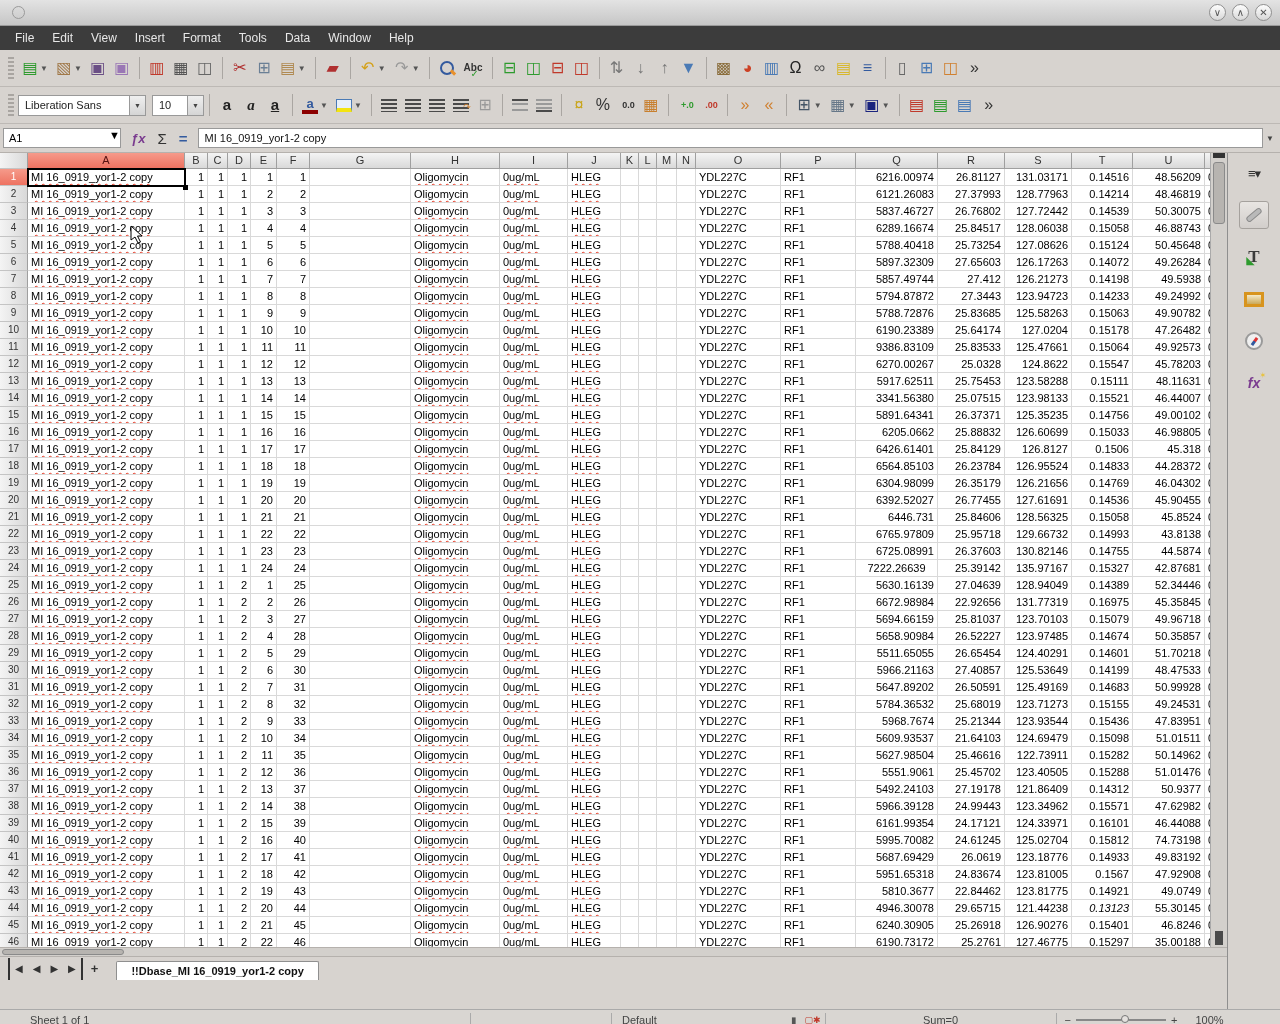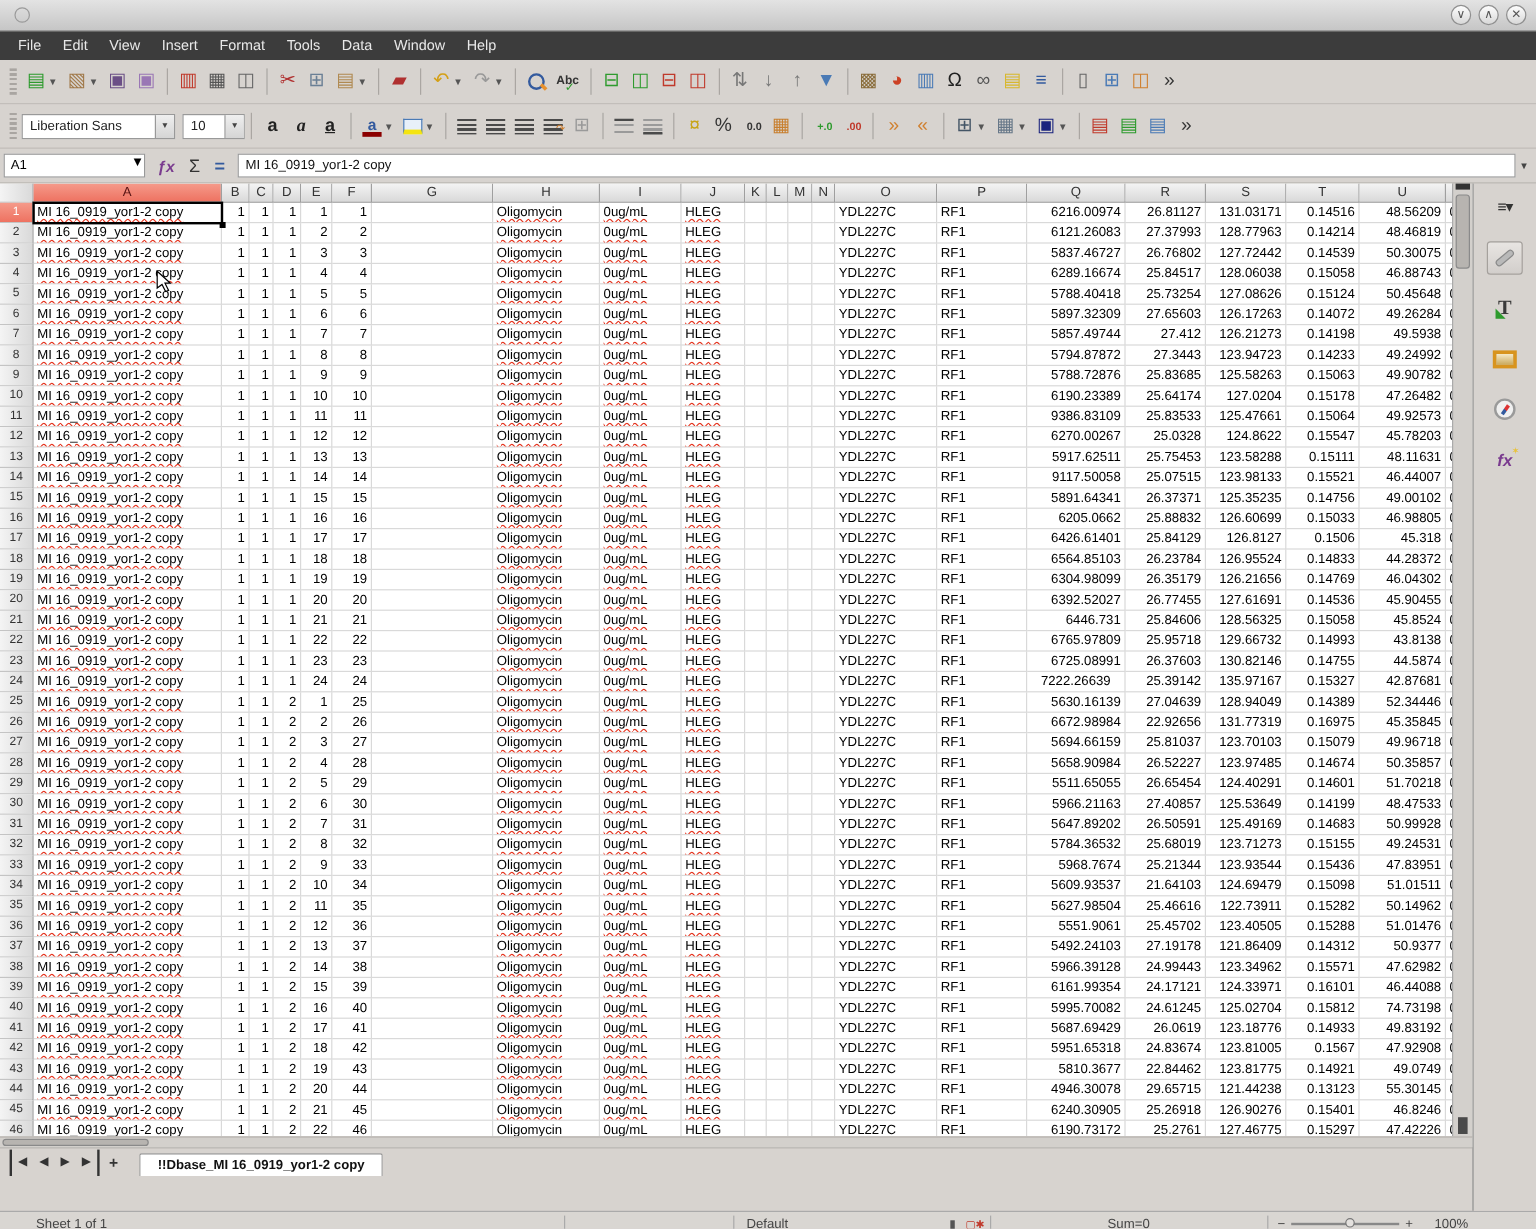--- a/index.html
+++ b/index.html
@@ -755,21 +755,21 @@
             <div class="cell" style="width: 101px;"></div>
             <div class="cell sq" style="width: 89px;">Oligomycin</div>
             <div class="cell sq" style="width: 68px;">0ug/mL</div>
             <div class="cell sq" style="width: 53px;">HLEG</div>
             <div class="cell" style="width: 18px;"></div>
             <div class="cell" style="width: 18px;"></div>
             <div class="cell" style="width: 20px;"></div>
             <div class="cell" style="width: 19px;"></div>
             <div class="cell" style="width: 85px;">YDL227C</div>
             <div class="cell" style="width: 75px;">RF1</div>
-            <div class="cell num" style="width: 82px;">9117.50058</div>
+            <div class="cell num" style="width: 82px;">3341.56380</div>
             <div class="cell num" style="width: 67px;">25.07515</div>
             <div class="cell num" style="width: 67px;">123.98133</div>
             <div class="cell num" style="width: 61px;">0.15521</div>
             <div class="cell num" style="width: 72px;">46.44007</div>
             <div class="cell" style="width: 40px;">0.</div>
           </div>
           <div class="grow">
             <div class="rh">15</div>
             <div class="cell sq" style="width: 157px;">MI 16_0919_yor1-2 copy</div>
             <div class="cell num" style="width: 23px;">1</div>
@@ -1508,21 +1508,21 @@
             <div class="cell sq" style="width: 53px;">HLEG</div>
             <div class="cell" style="width: 18px;"></div>
             <div class="cell" style="width: 18px;"></div>
             <div class="cell" style="width: 20px;"></div>
             <div class="cell" style="width: 19px;"></div>
             <div class="cell" style="width: 85px;">YDL227C</div>
             <div class="cell" style="width: 75px;">RF1</div>
             <div class="cell num" style="width: 82px;">4946.30078</div>
             <div class="cell num" style="width: 67px;">29.65715</div>
             <div class="cell num" style="width: 67px;">121.44238</div>
-            <div class="cell num" style="width: 61px;">0.13123</div>
+            <div class="cell num" style="width: 61px; font-style: italic;">0.13123</div>
             <div class="cell num" style="width: 72px;">55.30145</div>
             <div class="cell" style="width: 40px;">0.</div>
           </div>
           <div class="grow">
             <div class="rh">45</div>
             <div class="cell sq" style="width: 157px;">MI 16_0919_yor1-2 copy</div>
             <div class="cell num" style="width: 23px;">1</div>
             <div class="cell num" style="width: 20px;">1</div>
             <div class="cell num" style="width: 23px;">2</div>
             <div class="cell num" style="width: 26px;">21</div>
@@ -1559,21 +1559,21 @@
             <div class="cell" style="width: 18px;"></div>
             <div class="cell" style="width: 18px;"></div>
             <div class="cell" style="width: 20px;"></div>
             <div class="cell" style="width: 19px;"></div>
             <div class="cell" style="width: 85px;">YDL227C</div>
             <div class="cell" style="width: 75px;">RF1</div>
             <div class="cell num" style="width: 82px;">6190.73172</div>
             <div class="cell num" style="width: 67px;">25.2761</div>
             <div class="cell num" style="width: 67px;">127.46775</div>
             <div class="cell num" style="width: 61px;">0.15297</div>
-            <div class="cell num" style="width: 72px;">47.42226</div>
+            <div class="cell num" style="width: 72px;">35.00188</div>
             <div class="cell" style="width: 40px;">0.</div>
           </div>
           <div class="selbox" style="left: 27px; top: 15px; width: 159px; height: 19px;"></div>
           <div class="selhandle" style="left: 183px; top: 32px;"></div>
           <div class="cursor" style="left: 130px; top: 72px;"><svg width="13" height="19" viewBox="0 0 13 19">
               <path d="M1,1 L1,15 L5,12 L8,18 L10.5,17 L7.5,11 L12,11 Z" fill="#fff" stroke="#000" stroke-width="1"></path>
             </svg></div>
         </div>
       <div class="vscroll">
         <div class="vsplit"></div>

